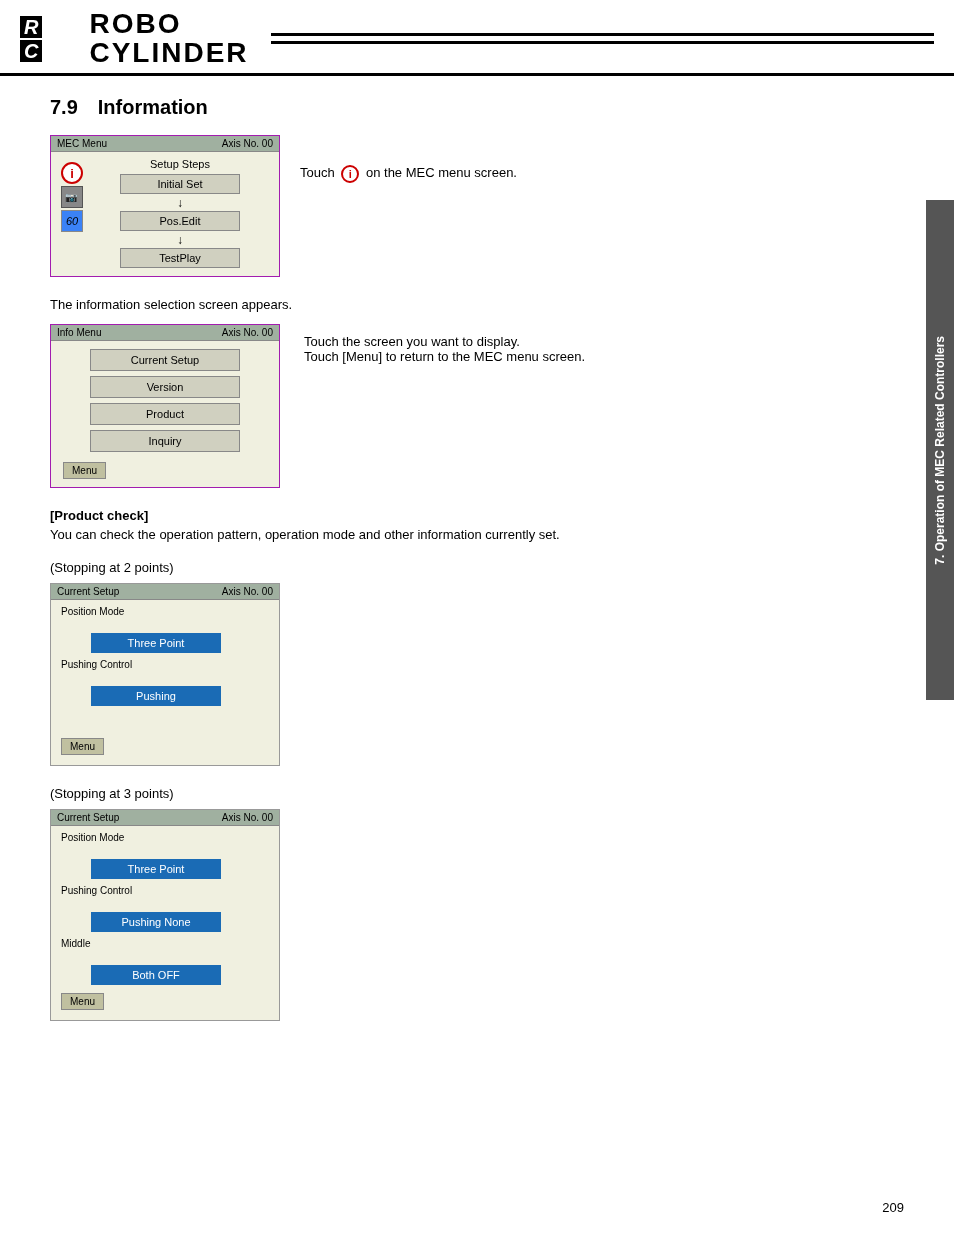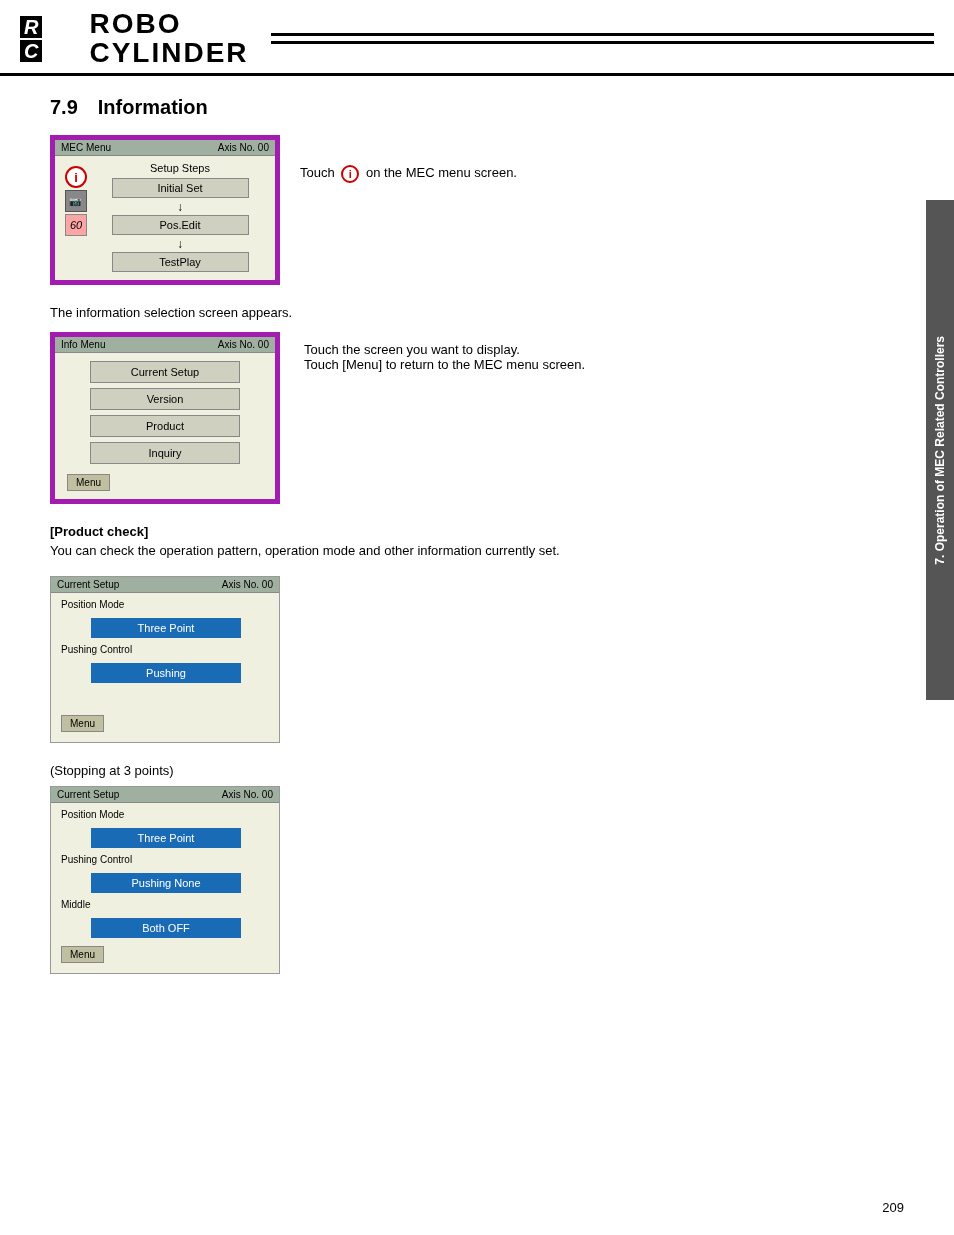--- a/index.html
+++ b/index.html
@@ -112,21 +112,21 @@
     }
 
     .description {
       font-size: 13px;
       margin-bottom: 12px;
       color: #000;
     }
 
     
     .screen-box {
-      border: 5px solid #a21caf;
+      border: 1px solid #a21caf;
       background: #f0f0e0;
       display: inline-block;
       min-width: 220px;
     }
     .screen-header {
       background: #a0b0a0;
       display: flex;
       justify-content: space-between;
       padding: 2px 6px;
       font-size: 10px;
@@ -150,21 +150,21 @@
       margin-bottom: 4px;
     }
     .mec-btn {
       display: block;
       background: #d0d0c0;
       border: 1px solid #888;
       text-align: center;
       font-size: 11px;
       padding: 3px 20px;
       margin: 0 auto 2px auto;
-      width: 137px;
+      width: 120px;
       cursor: pointer;
     }
     .mec-arrow {
       text-align: center;
       font-size: 12px;
       margin: 1px 0;
     }
     .mec-icons {
       display: flex;
       flex-direction: column;
@@ -204,21 +204,21 @@
     }
     .icon-num {
       width: 22px;
       height: 22px;
       border: 1px solid #888;
       display: flex;
       align-items: center;
       justify-content: center;
       font-size: 11px;
       font-style: italic;
-      background: #fca5a5;
+      background: #3b82f6;
       flex-shrink: 0;
     }
 
     .first-row {
       display: flex;
       align-items: flex-start;
       gap: 20px;
       margin-bottom: 20px;
     }
     .instruction-text {
@@ -314,22 +314,22 @@
       margin-bottom: 4px;
     }
     .value-btn-blue {
       display: block;
       background: #1a6bb5;
       color: #fff;
       border: none;
       text-align: center;
       font-size: 11px;
       padding: 4px 10px;
-      margin: 8px auto 6px 30px;
-      width: 150px;
+      margin: 16px auto 6px 30px;
+      width: 130px;
       cursor: pointer;
     }
     .pushing-control-label {
       font-size: 10px;
       margin-bottom: 4px;
     }
     .middle-label {
       font-size: 10px;
       margin-bottom: 4px;
     }
@@ -451,20 +451,21 @@
       <div>Touch [Menu] to return to the MEC menu screen.</div>
     </div>
   </div>
 
   <div>
     <p class="setting-check-title">[Product check]</p>
     <p class="setting-check-desc">You can check the operation pattern, operation mode and other information currently set.</p>
   </div>
 
   <div class="stopping-section">
+    <p class="stopping-title">(Stopping at 2 points)</p>
     <div class="current-setup-screen">
       <div class="current-setup-header">
         <span>Current Setup</span>
         <span>Axis No. 00</span>
       </div>
       <div class="current-setup-body">
         <div class="position-mode-label">Position Mode</div>
         <button class="value-btn-blue">Three Point</button>
         <div class="pushing-control-label">Pushing Control</div>
         <button class="value-btn-blue">Pushing</button>

